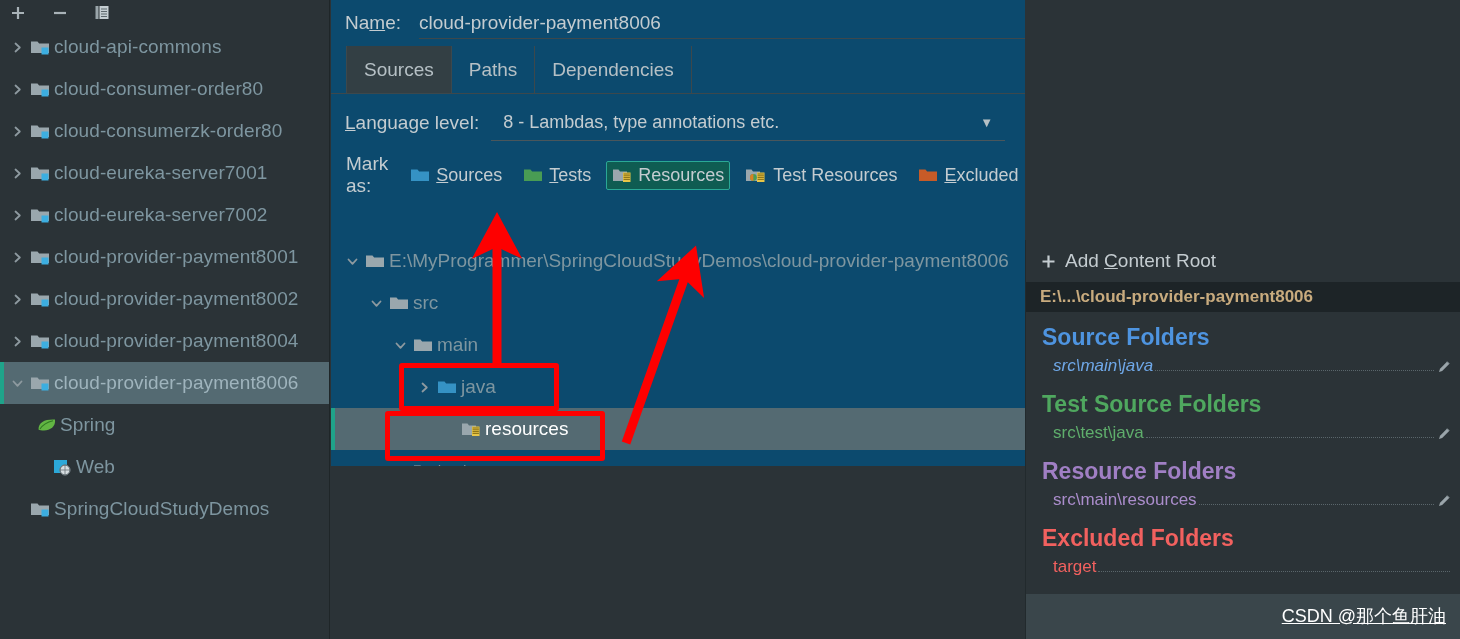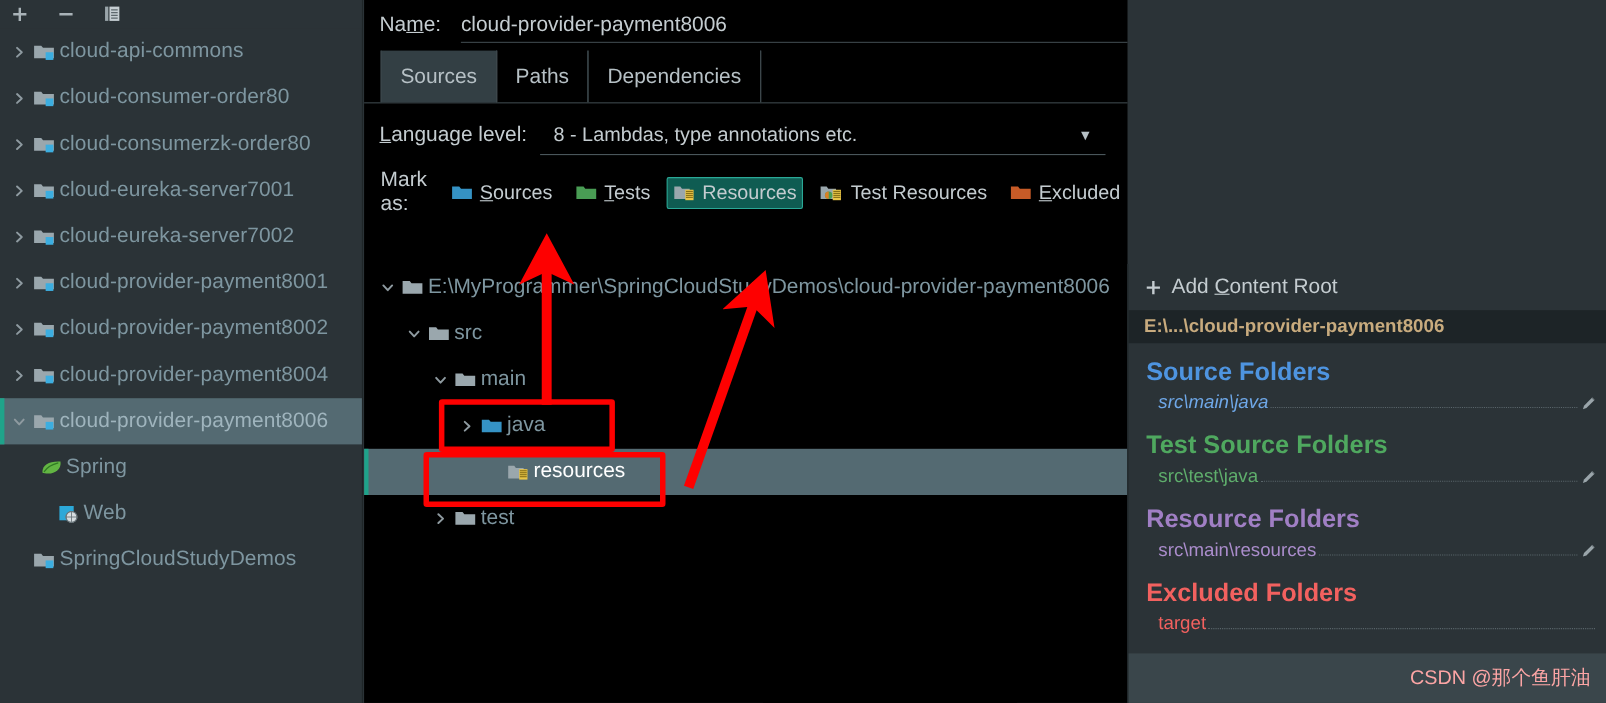--- a/index.html
+++ b/index.html
@@ -78,22 +78,22 @@
     width: 26px;
     display: flex; align-items: center; justify-content: center;
     flex: 0 0 26px;
   }
 
   
   #center {
     position: absolute;
     left: 331px; top: 0;
     width: 694px;
-    height: 639px;
-    background: #000000;
+    height: 466px;
+    background: #0c4a6e;
   }
   #name-row {
     height: 46px;
     display: flex;
     align-items: center;
     padding-left: 14px;
   }
   .field-label {
     font-size: 19px;
     color: #c4ccd0;
@@ -289,22 +289,23 @@
     position: absolute;
     left: 0; right: 0; bottom: 0;
     height: 45px;
     background: #3a464b;
   }
   #watermark {
     position: absolute;
     right: 14px;
     bottom: 11px;
     font-size: 18px;
-    color: #fca5a5;
+    color: #ffffff;
     white-space: nowrap;
+    text-decoration: underline;
   }
 
   
   .anno-rect {
     position: absolute;
     border: 5px solid #fe0000;
     border-radius: 3px;
     box-sizing: border-box;
     pointer-events: none;
   }

